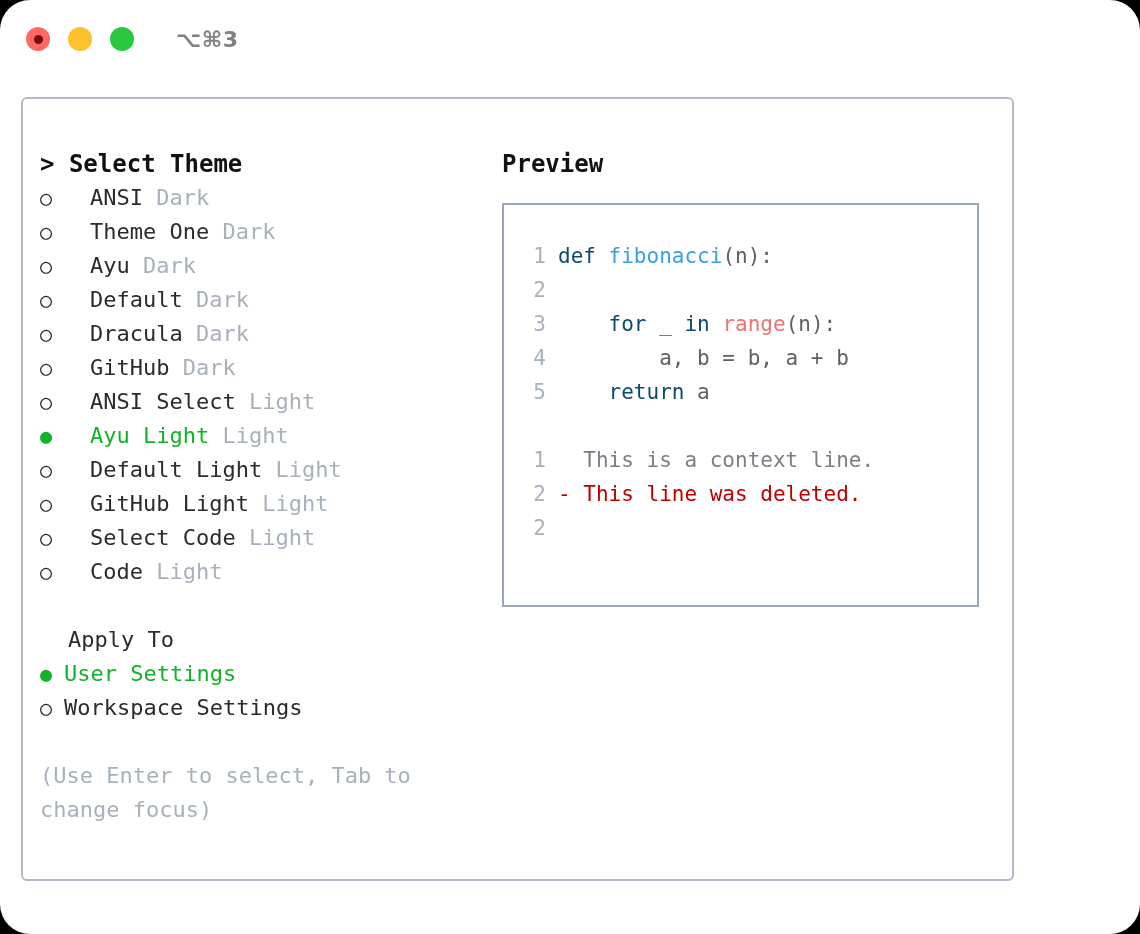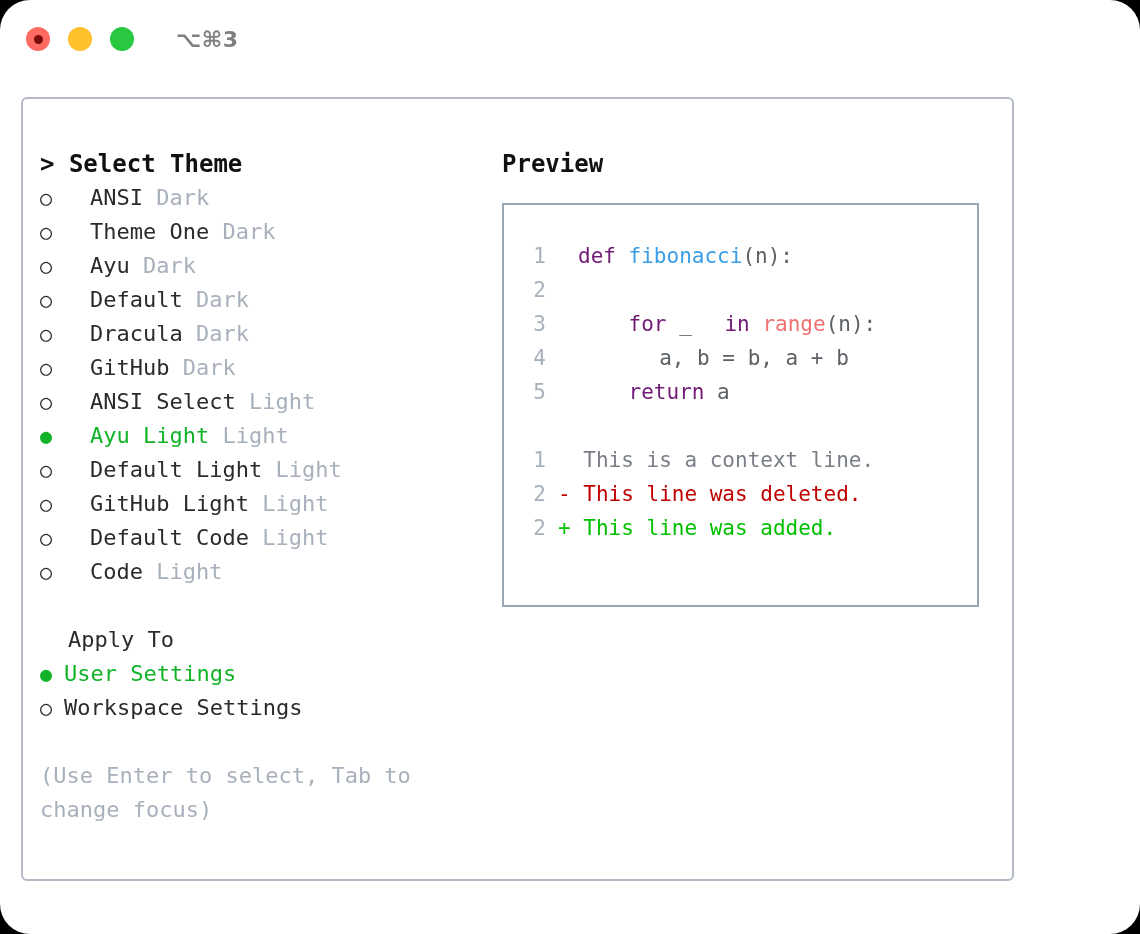--- a/index.html
+++ b/index.html
@@ -165,21 +165,21 @@
   .lineno {
     display: inline-block;
     width: 24px;
     flex: 0 0 24px;
     text-align: right;
     color: #A8B0BC;
     margin-right: 12px;
   }
   .code-body { white-space: pre; }
 
-  .tok-kw   { color: #701a75; margin-left: 20px; }
+  .tok-kw   { color: #0c4a6e; }
   .tok-fn   { color: #399EE6; }
   .tok-call { color: #F07171; }
   .tok-num  { color: #A37ACC; }
   .tok-plain{ color: #5C6166; }
 
   .spacer { height: 34px; }
 
   .diff-ctx { color: #7A7F87; }
   .diff-del { color: #C00000; }
   .diff-add { color: #00C000; }
@@ -211,21 +211,21 @@
             <div class="theme-row mono"><span class="bullet">○</span><span class="theme-name">ANSI</span><span> </span><span class="theme-kind">Dark</span></div>
             <div class="theme-row mono"><span class="bullet">○</span><span class="theme-name">Theme One</span><span> </span><span class="theme-kind">Dark</span></div>
             <div class="theme-row mono"><span class="bullet">○</span><span class="theme-name">Ayu</span><span> </span><span class="theme-kind">Dark</span></div>
             <div class="theme-row mono"><span class="bullet">○</span><span class="theme-name">Default</span><span> </span><span class="theme-kind">Dark</span></div>
             <div class="theme-row mono"><span class="bullet">○</span><span class="theme-name">Dracula</span><span> </span><span class="theme-kind">Dark</span></div>
             <div class="theme-row mono"><span class="bullet">○</span><span class="theme-name">GitHub</span><span> </span><span class="theme-kind">Dark</span></div>
             <div class="theme-row mono"><span class="bullet">○</span><span class="theme-name">ANSI Select</span><span> </span><span class="theme-kind">Light</span></div>
             <div class="theme-row mono selected"><span class="bullet">●</span><span class="theme-name">Ayu Light</span><span> </span><span class="theme-kind">Light</span></div>
             <div class="theme-row mono"><span class="bullet">○</span><span class="theme-name">Default Light</span><span> </span><span class="theme-kind">Light</span></div>
             <div class="theme-row mono"><span class="bullet">○</span><span class="theme-name">GitHub Light</span><span> </span><span class="theme-kind">Light</span></div>
-            <div class="theme-row mono"><span class="bullet">○</span><span class="theme-name">Default Code</span><span> </span><span class="theme-kind">Light</span></div>
+            <div class="theme-row mono"><span class="bullet">○</span><span class="theme-name">Select Code</span><span> </span><span class="theme-kind">Light</span></div>
             <div class="theme-row mono"><span class="bullet">○</span><span class="theme-name">Code</span><span> </span><span class="theme-kind">Light</span></div>
           </div>
 
         <div id="apply-block">
           <div class="apply-head mono">Apply To</div>
           <div id="apply-list">
               <div class="apply-row mono selected"><span class="bullet">●</span><span class="apply-label">User Settings</span></div>
               <div class="apply-row mono"><span class="bullet">○</span><span class="apply-label">Workspace Settings</span></div>
             </div>
         </div>
@@ -241,20 +241,20 @@
               <div class="code-line mono"><span class="lineno">1</span><span class="code-body"><span class="tok-kw">def </span><span class="tok-fn">fibonacci</span><span class="tok-plain">(n):</span></span></div>
               <div class="code-line mono"><span class="lineno">2</span></div>
               <div class="code-line mono"><span class="lineno">3</span><span class="code-body"><span class="tok-plain">    </span><span class="tok-kw">for</span><span class="tok-plain"> _ </span><span class="tok-kw">in</span><span class="tok-plain"> </span><span class="tok-call">range</span><span class="tok-plain">(n):</span></span></div>
               <div class="code-line mono"><span class="lineno">4</span><span class="code-body"><span class="tok-plain">        a, b = b, a + b</span></span></div>
               <div class="code-line mono"><span class="lineno">5</span><span class="code-body"><span class="tok-plain">    </span><span class="tok-kw">return</span><span class="tok-plain"> a</span></span></div>
             </div>
           <div class="spacer"></div>
           <div id="diff-block">
               <div class="code-line mono"><span class="lineno">1</span><span class="code-body diff-ctx"><span> </span><span> This is a context line.</span></span></div>
               <div class="code-line mono"><span class="lineno">2</span><span class="code-body diff-del"><span>-</span><span> This line was deleted.</span></span></div>
-              <div class="code-line mono"><span class="lineno">2</span><span class="code-body diff-add"><span>+</span><span> This line was added.</span></span></div>
+              <div class="code-line mono"><span class="lineno">2</span></div>
             </div>
         </div>
       </div>
 
     </div>
   </div>
 </div>
 
 </body></html>

